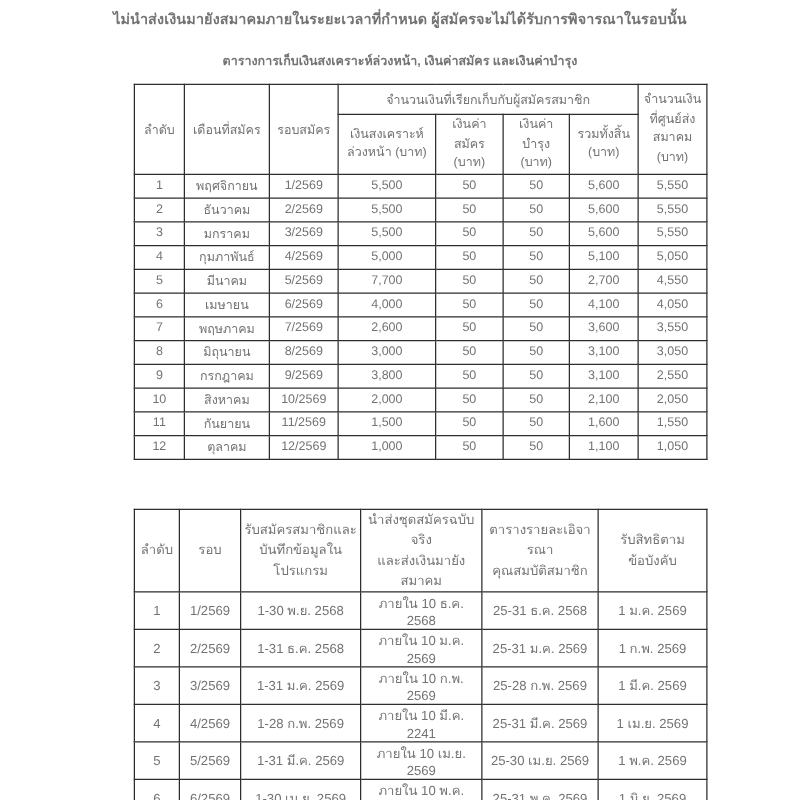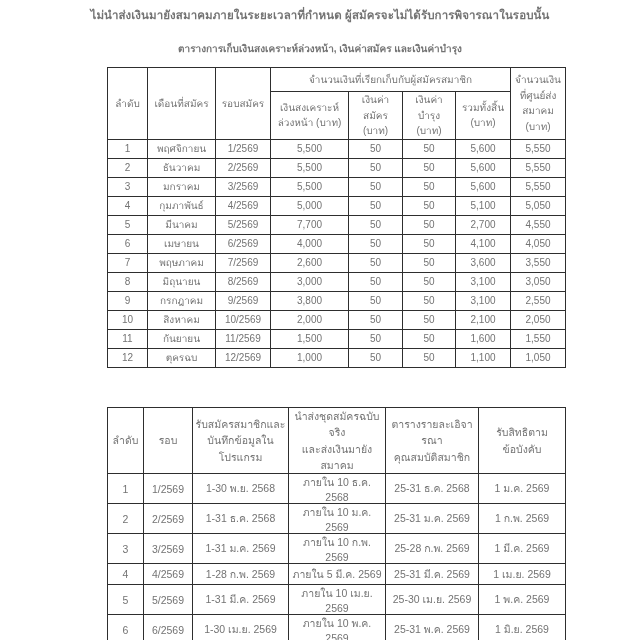--- a/index.html
+++ b/index.html
@@ -216,21 +216,21 @@
           <td>กันยายน</td>
           <td>11/2569</td>
           <td>1,500</td>
           <td>50</td>
           <td>50</td>
           <td>1,600</td>
           <td>1,550</td>
         </tr>
         <tr>
           <td>12</td>
-          <td>ตุครฉบ</td>
+          <td>ตุลาคม</td>
           <td>12/2569</td>
           <td>1,000</td>
           <td>50</td>
           <td>50</td>
           <td>1,100</td>
           <td>1,050</td>
         </tr>
     </tbody>
   </table>
 
@@ -280,21 +280,21 @@
           <td>3/2569</td>
           <td>1-31 ม.ค. 2569</td>
           <td>ภายใน 10 ก.พ. 2569</td>
           <td>25-28 ก.พ. 2569</td>
           <td>1 มี.ค. 2569</td>
         </tr>
         <tr>
           <td>4</td>
           <td>4/2569</td>
           <td>1-28 ก.พ. 2569</td>
-          <td>ภายใน 5 มี.ค. 2569</td>
+          <td>ภายใน 10 มี.ค. 2241</td>
           <td>25-31 มี.ค. 2569</td>
           <td>1 เม.ย. 2569</td>
         </tr>
         <tr>
           <td>5</td>
           <td>5/2569</td>
           <td>1-31 มี.ค. 2569</td>
           <td>ภายใน 10 เม.ย. 2569</td>
           <td>25-30 เม.ย. 2569</td>
           <td>1 พ.ค. 2569</td>

